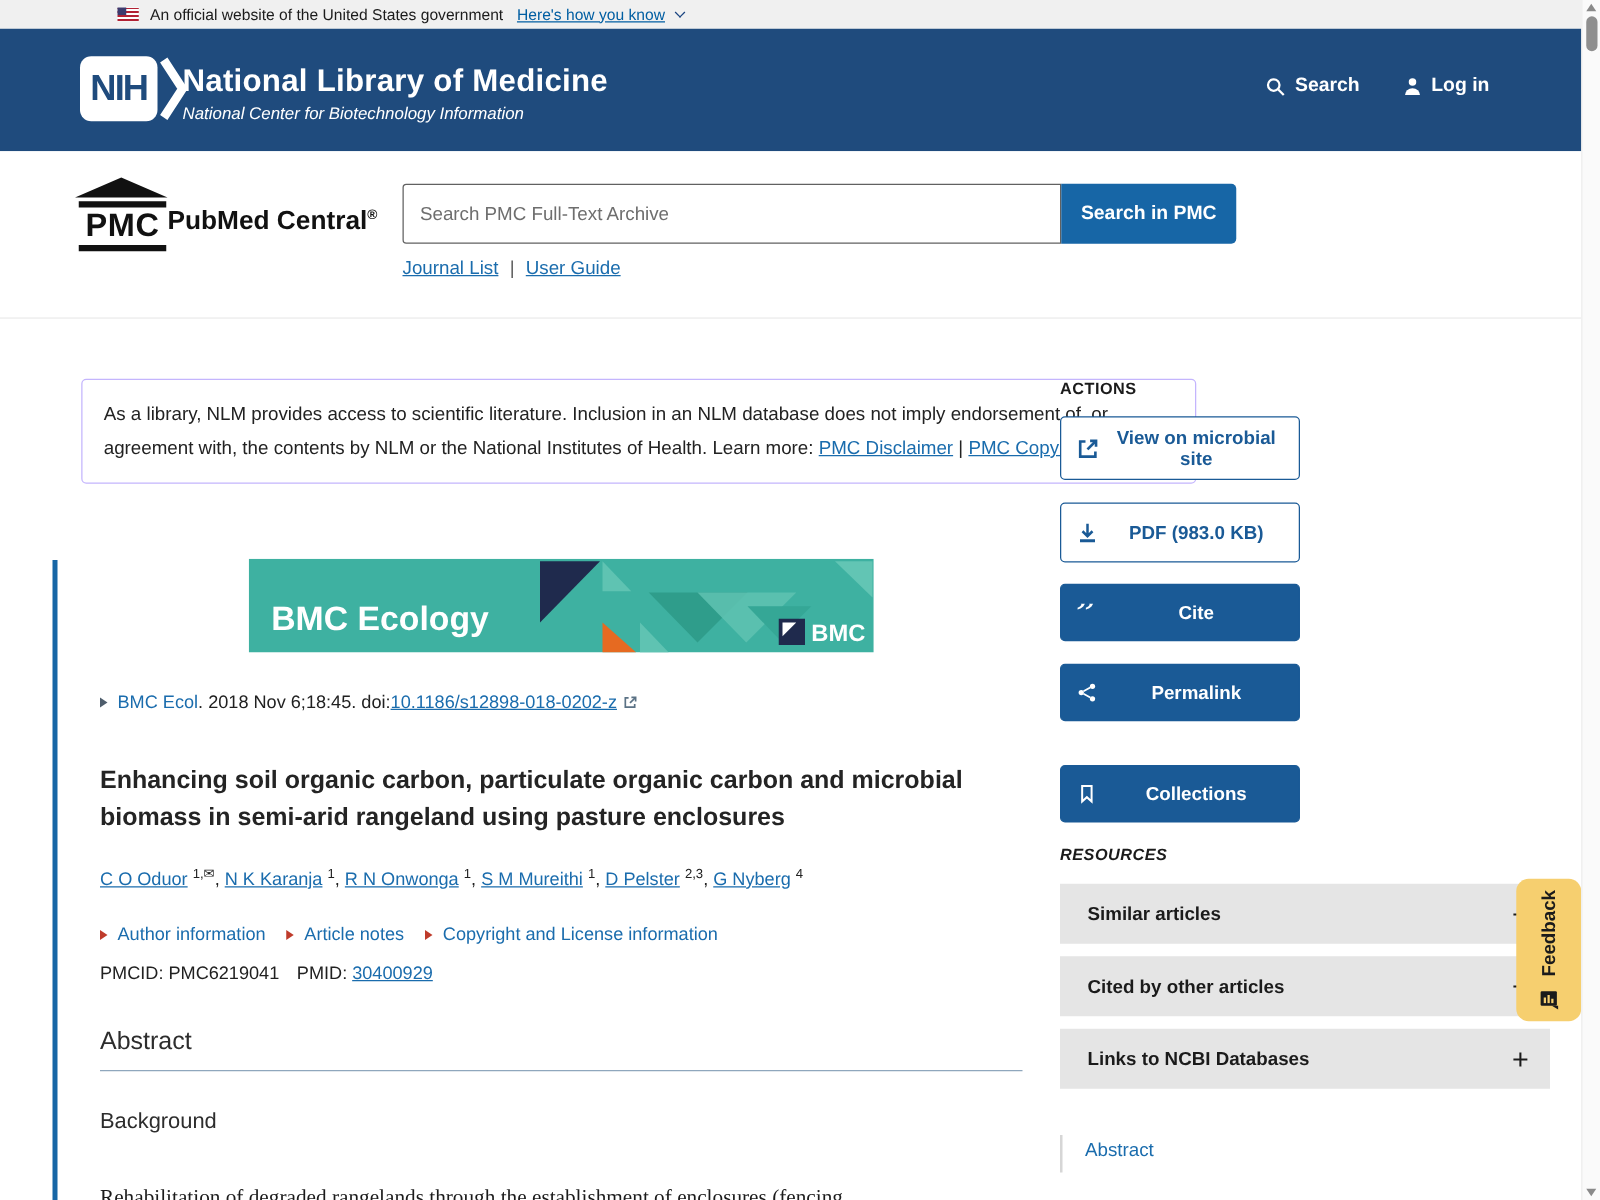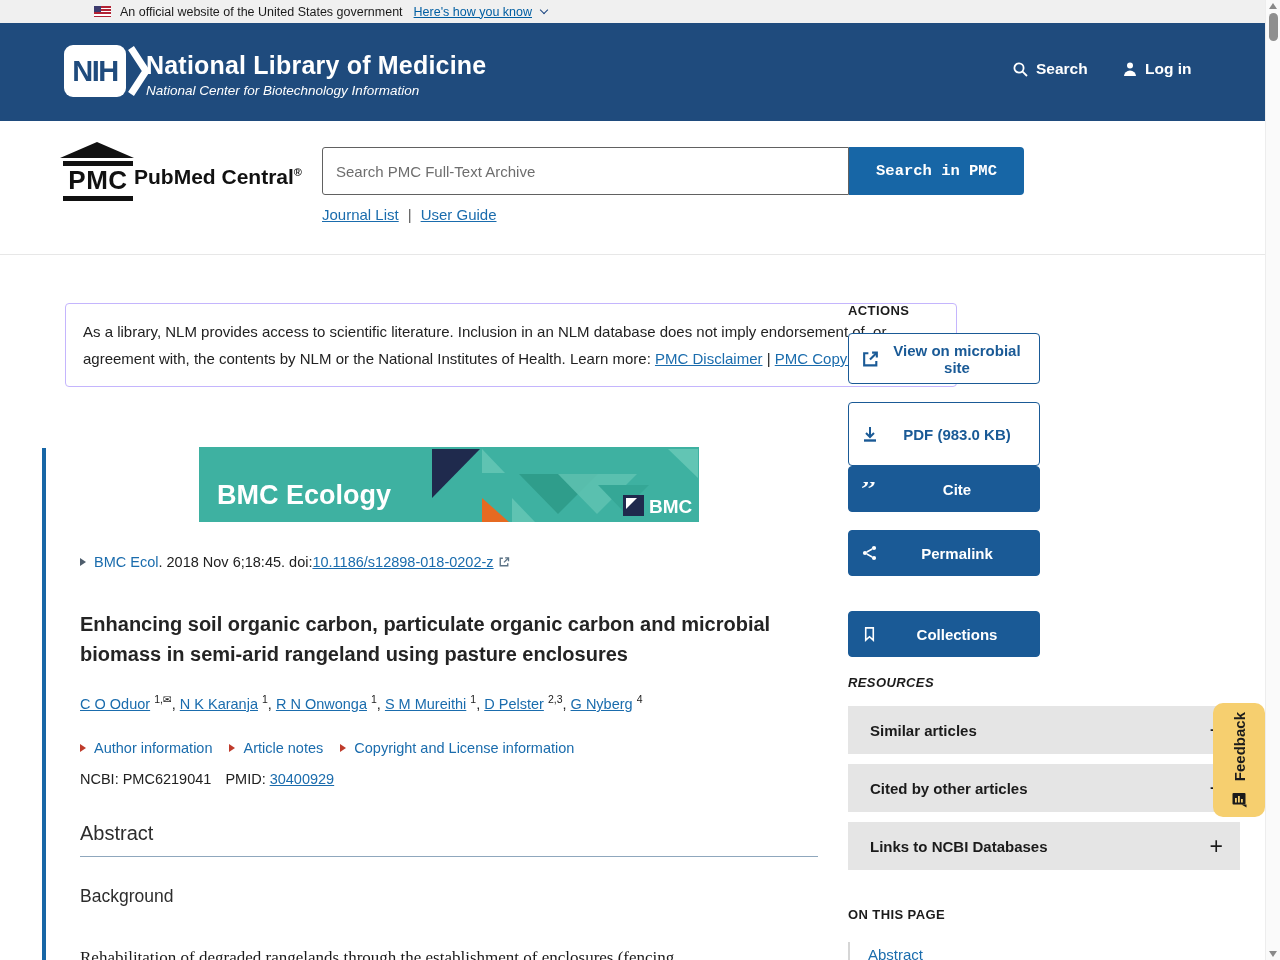--- a/index.html
+++ b/index.html
@@ -35,22 +35,22 @@
   .pmc-logo { position:absolute; left:63px; top:21px; width:70px; cursor:pointer; }
   .pmc-roof { width:0; height:0; margin-left:-3px; border-left:37px solid transparent; border-right:37px solid transparent;
     border-bottom:16px solid #111; }
   .pmc-letters { margin-top:3px; border-top:5px solid #111; border-bottom:5px solid #111; font-size:26px;
     font-weight:800; color:#111; line-height:1.15; text-align:center; letter-spacing:.5px; }
   .pmc-wordmark { position:absolute; left:134px; top:44px; font-size:21px; font-weight:700; color:#111; cursor:pointer; white-space:nowrap; }
   .pmc-wordmark sup { font-size:11px; }
   .pmc-input { position:absolute; left:322px; top:26px; width:527px; height:48px; border:1px solid #616161;
     border-radius:3px 0 0 3px; padding:0 13px; font-size:15px; color:#333; font-family:inherit; }
   .pmc-input::placeholder { color:#6e6e6e; }
-  .pmc-search-btn { position:absolute; left:849px; top:26px; width:175px; height:48px; background:#1766a6;
-    color:#fff; font-size:15.5px; font-weight:700; border:none; border-radius:0 4px 4px 0; font-family:Liberation Mono, monospace; cursor:pointer; }
+  .pmc-search-btn { position:absolute; left:849px; top:26px; width:140px; height:48px; background:#1766a6;
+    color:#fff; font-size:15.5px; font-weight:700; border:none; border-radius:0 4px 4px 0; font-family:Liberation Sans, sans-serif; cursor:pointer; }
   .pmc-links { position:absolute; left:322px; top:85px; font-size:15px; }
   .pmc-links a { color:#1a6cad; text-decoration:underline; }
   .pmc-links .sep { color:#5c5c5c; margin:0 9px; text-decoration:none; }
 
   
   .main { position:absolute; top:255px; left:0; right:0; height:705px; background:#fff; }
 
   .notice { position:absolute; left:65px; top:48px; width:892px; border:1px solid #c4b5fd; border-radius:4px;
     background:#fff; padding:14px 17px; font-size:15px; line-height:27px; color:#222; }
   .notice a { color:#1a6cad; text-decoration:underline; }
@@ -92,21 +92,21 @@
   
   .sidebar { position:absolute; left:848px; top:48px; width:352px; }
   .side-label { font-size:13px; font-weight:700; letter-spacing:.4px; color:#1b1b1b; height:16px; }
   .lbl-actions { margin-bottom:14px; }
   .btn { width:192px; border-radius:4px; position:relative; display:flex; align-items:center; justify-content:center;
     text-align:center; font-size:15px; font-weight:700; line-height:17px; padding:0 10px 0 36px; cursor:pointer; }
   .btn .bicon { position:absolute; left:12px; top:50%; transform:translateY(-50%); display:flex; }
   .btn-outline { background:#fff; border:1px solid #1a5a96; color:#1a5a96; }
   .btn-filled { background:#1a5a96; border:1px solid #1a5a96; color:#fff; }
   .b1 { height:51px; margin-bottom:18px; }
-  .b2 { height:64px; }
+  .b2 { height:48px; margin-bottom:17px; }
   .b3 { height:46px; margin-bottom:18px; }
   .b4 { height:46px; margin-bottom:18px; }
   .b5 { height:46px; margin-bottom:35px; }
   .quote-glyph { font-family:"Liberation Serif","DejaVu Serif",serif; font-size:30px; font-weight:700;
     line-height:12px; height:14px; overflow:hidden; }
   .lbl-resources { margin-bottom:15px;font-style:italic; }
   .accordion { width:392px; height:48px; background:#e5e5e5; margin-bottom:10px; display:flex; align-items:center;
     justify-content:space-between; padding:0 17px 0 22px; font-size:15px; font-weight:700; color:#1b1b1b; cursor:pointer; }
   .accordion:last-of-type { margin-bottom:0; }
   .acc-wrap { margin-bottom:37px; }
@@ -250,21 +250,21 @@
         <span class="tri tri-red"></span>
         <span>Article notes</span>
       </a>
     <a>
         <span class="tri tri-red"></span>
         <span>Copyright and License information</span>
       </a>
   </div>
 
   <div class="ids">
-    <span class="idlabel">NCBI:</span><span>PMC6219041</span><span class="gap"></span>
+    <span class="idlabel">PMCID:</span><span>PMC6219041</span><span class="gap"></span>
     <span class="idlabel">PMID:</span><a>30400929</a>
   </div>
 
   <h2 class="h-abstract">Abstract</h2>
   <div class="abstract-rule"></div>
   <h3 class="h-background">Background</h3>
   <p class="body-excerpt">Rehabilitation of degraded rangelands through the establishment of enclosures (fencing</p>
 
   <div class="sidebar">
     <div class="side-label lbl-actions">ACTIONS</div>
@@ -325,21 +325,20 @@
       <div class="accordion">
         <span>Cited by other articles</span>
         <span class="plus">+</span>
       </div>
       <div class="accordion">
         <span>Links to NCBI Databases</span>
         <span class="plus">+</span>
       </div>
     </div>
 
-    <div class="side-label lbl-otp">ON THIS PAGE</div>
     <div class="toc">
       <a>Abstract</a>
     </div>
   </div>
 </div>
 
 <div class="feedback-btn">
   <span class="feedback-label">Feedback</span>
   <svg width="17" height="17" viewBox="0 0 17 17">
     <rect x="1.5" y="2" width="13" height="11.5" rx="1" fill="#1b1b1b"></rect>

